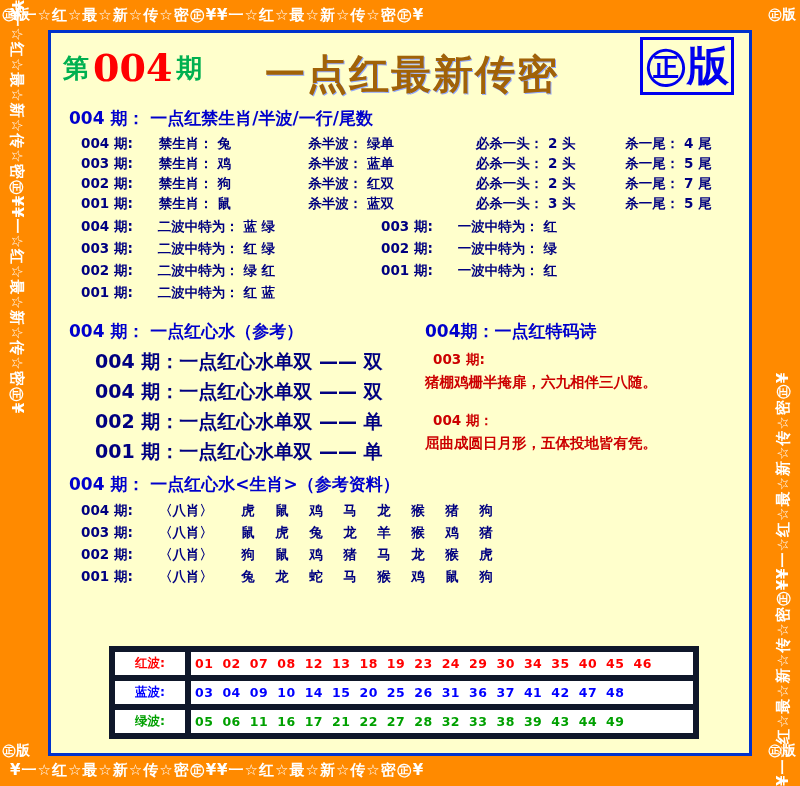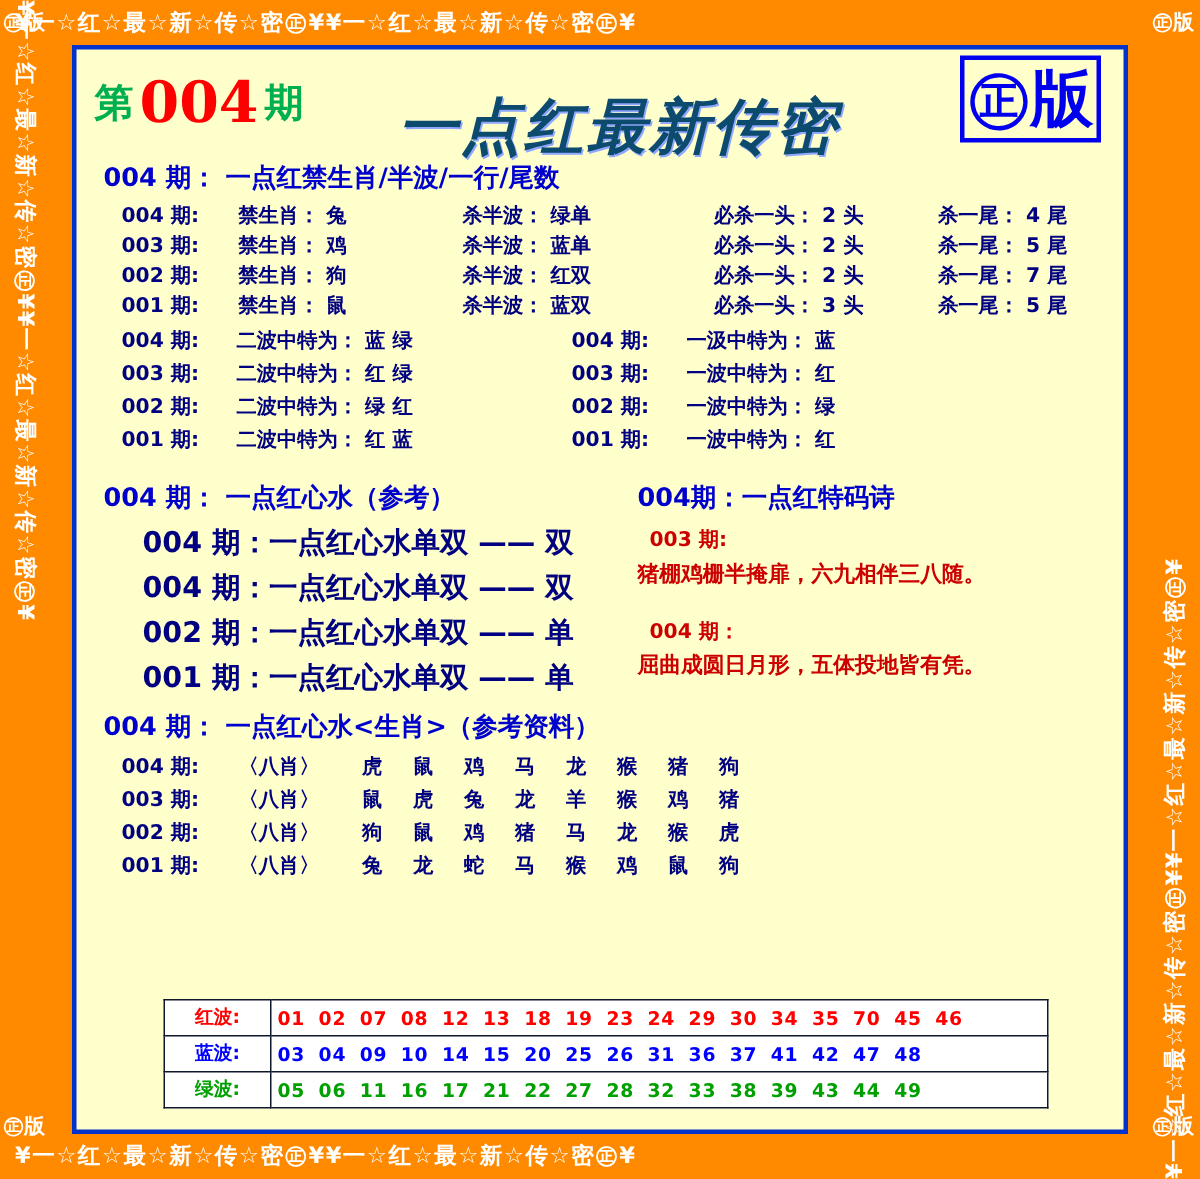--- a/index.html
+++ b/index.html
@@ -56,26 +56,25 @@
     position:absolute;left:8px;top:8px;
     color:#00b050;
     font-size:26px;font-weight:bold;
     font-family:"DejaVu Serif","Liberation Serif",serif;
   }
   .issue .num{
     color:#ff0000;font-size:38px;vertical-align:-4px;
     padding:0 4px;
   }
   .maintitle{
-    position:absolute;left:210px;top:20px;
-    font-size:40px;font-weight:bold;color:#0c4a6e;
+    position:absolute;left:210px;top:10px;
+    font-size:40px;font-weight:bold;color:#a16207;
     letter-spacing:2px;
     font-family:"DejaVu Sans","Liberation Sans",sans-serif;
     text-shadow:1px 1px 0 #8fa7ff;
-    font-style:italic;
   }
   .zhengban{
     position:absolute;left:585px;top:0px;
     font-size:42px;font-weight:bold;color:#0000ee;
     border:3px solid #0000ee;
     padding:0 2px;
     line-height:52px;
     font-family:"DejaVu Sans","Liberation Sans",sans-serif;
   }
 
@@ -136,21 +135,21 @@
   .z-item{width:34px;text-align:center;}
 
   
   .wavetable{
     position:absolute;left:58px;bottom:14px;
     width:590px;
     border-collapse:collapse;
     background:#ffffff;
   }
   .wavetable td{
-    border:1px solid #0f172a;
+    border:6px solid #0f172a;
     font-size:12.5px;font-weight:bold;
     padding:3px 4px;
     font-family:"DejaVu Sans","Liberation Sans",sans-serif;
   }
   .wavetable td.lab{width:62px;text-align:center;background:#ffffff;}
   .lab-red{color:#ff0000;}
   .lab-blue{color:#0000ff;}
   .lab-green{color:#00a000;}
   .num-red{color:#ff0000;}
   .num-blue{color:#0000ff;}
@@ -232,25 +231,20 @@
             <span>绿 红</span>
           </div>
           <div class="line">
             <span class="lbl">001 期:</span>
             <span>二波中特为：</span>
             <span>红 蓝</span>
           </div>
         </div>
         <div class="col">
           <div class="line">
-            <span class="lbl">004 期:</span>
-            <span>一汲中特为：</span>
-            <span>蓝</span>
-          </div>
-          <div class="line">
             <span class="lbl">003 期:</span>
             <span>一波中特为：</span>
             <span>红</span>
           </div>
           <div class="line">
             <span class="lbl">002 期:</span>
             <span>一波中特为：</span>
             <span>绿</span>
           </div>
           <div class="line">
@@ -339,21 +333,21 @@
         <span class="z-item">狗</span>
       </div>
 
     </div>
 
     <table class="wavetable">
       <tbody>
           <tr>
         <td class="lab lab-red">红波:</td>
         <td class="nums num-red">
-          <span>01</span><span>02</span><span>07</span><span>08</span><span>12</span><span>13</span><span>18</span><span>19</span><span>23</span><span>24</span><span>29</span><span>30</span><span>34</span><span>35</span><span>70</span><span>45</span><span>46</span>
+          <span>01</span><span>02</span><span>07</span><span>08</span><span>12</span><span>13</span><span>18</span><span>19</span><span>23</span><span>24</span><span>29</span><span>30</span><span>34</span><span>35</span><span>40</span><span>45</span><span>46</span>
         </td>
       </tr>
       <tr>
         <td class="lab lab-blue">蓝波:</td>
         <td class="nums num-blue">
           <span>03</span><span>04</span><span>09</span><span>10</span><span>14</span><span>15</span><span>20</span><span>25</span><span>26</span><span>31</span><span>36</span><span>37</span><span>41</span><span>42</span><span>47</span><span>48</span>
         </td>
       </tr>
       <tr>
         <td class="lab lab-green">绿波:</td>

